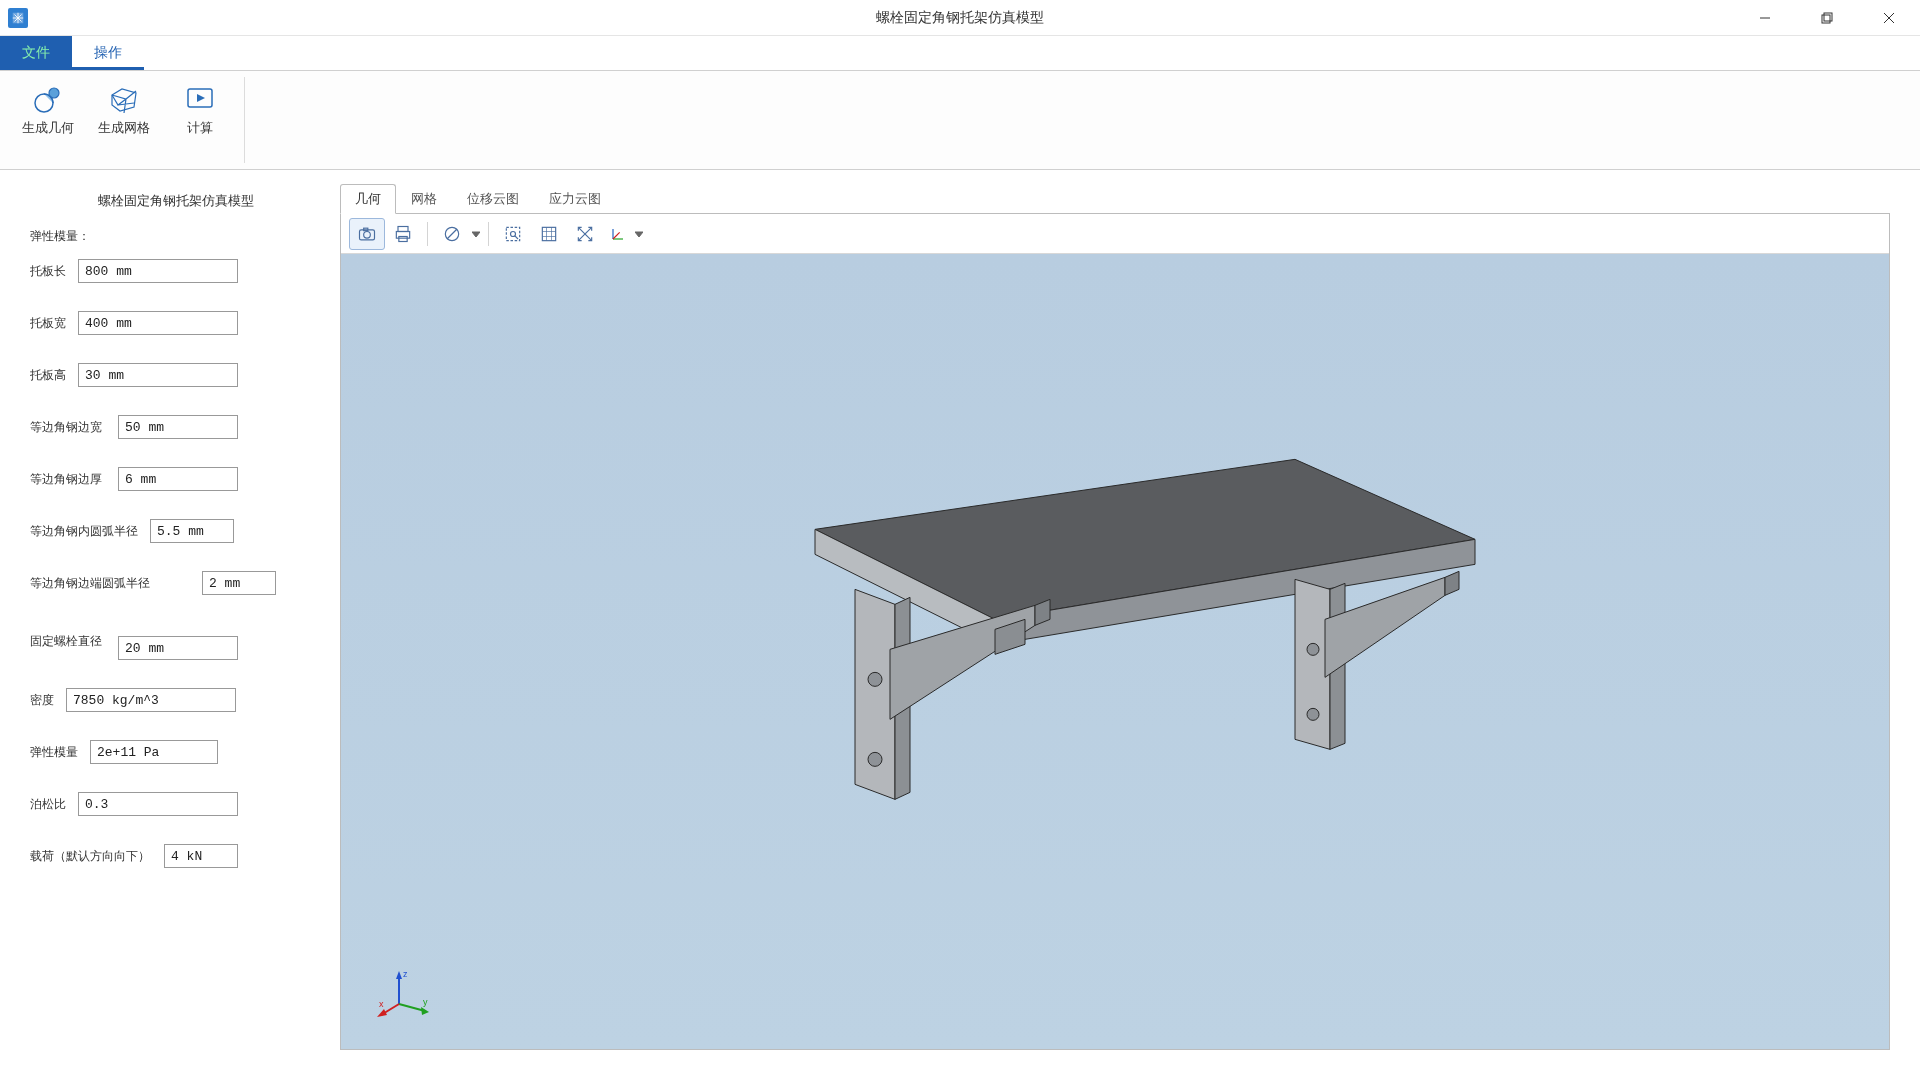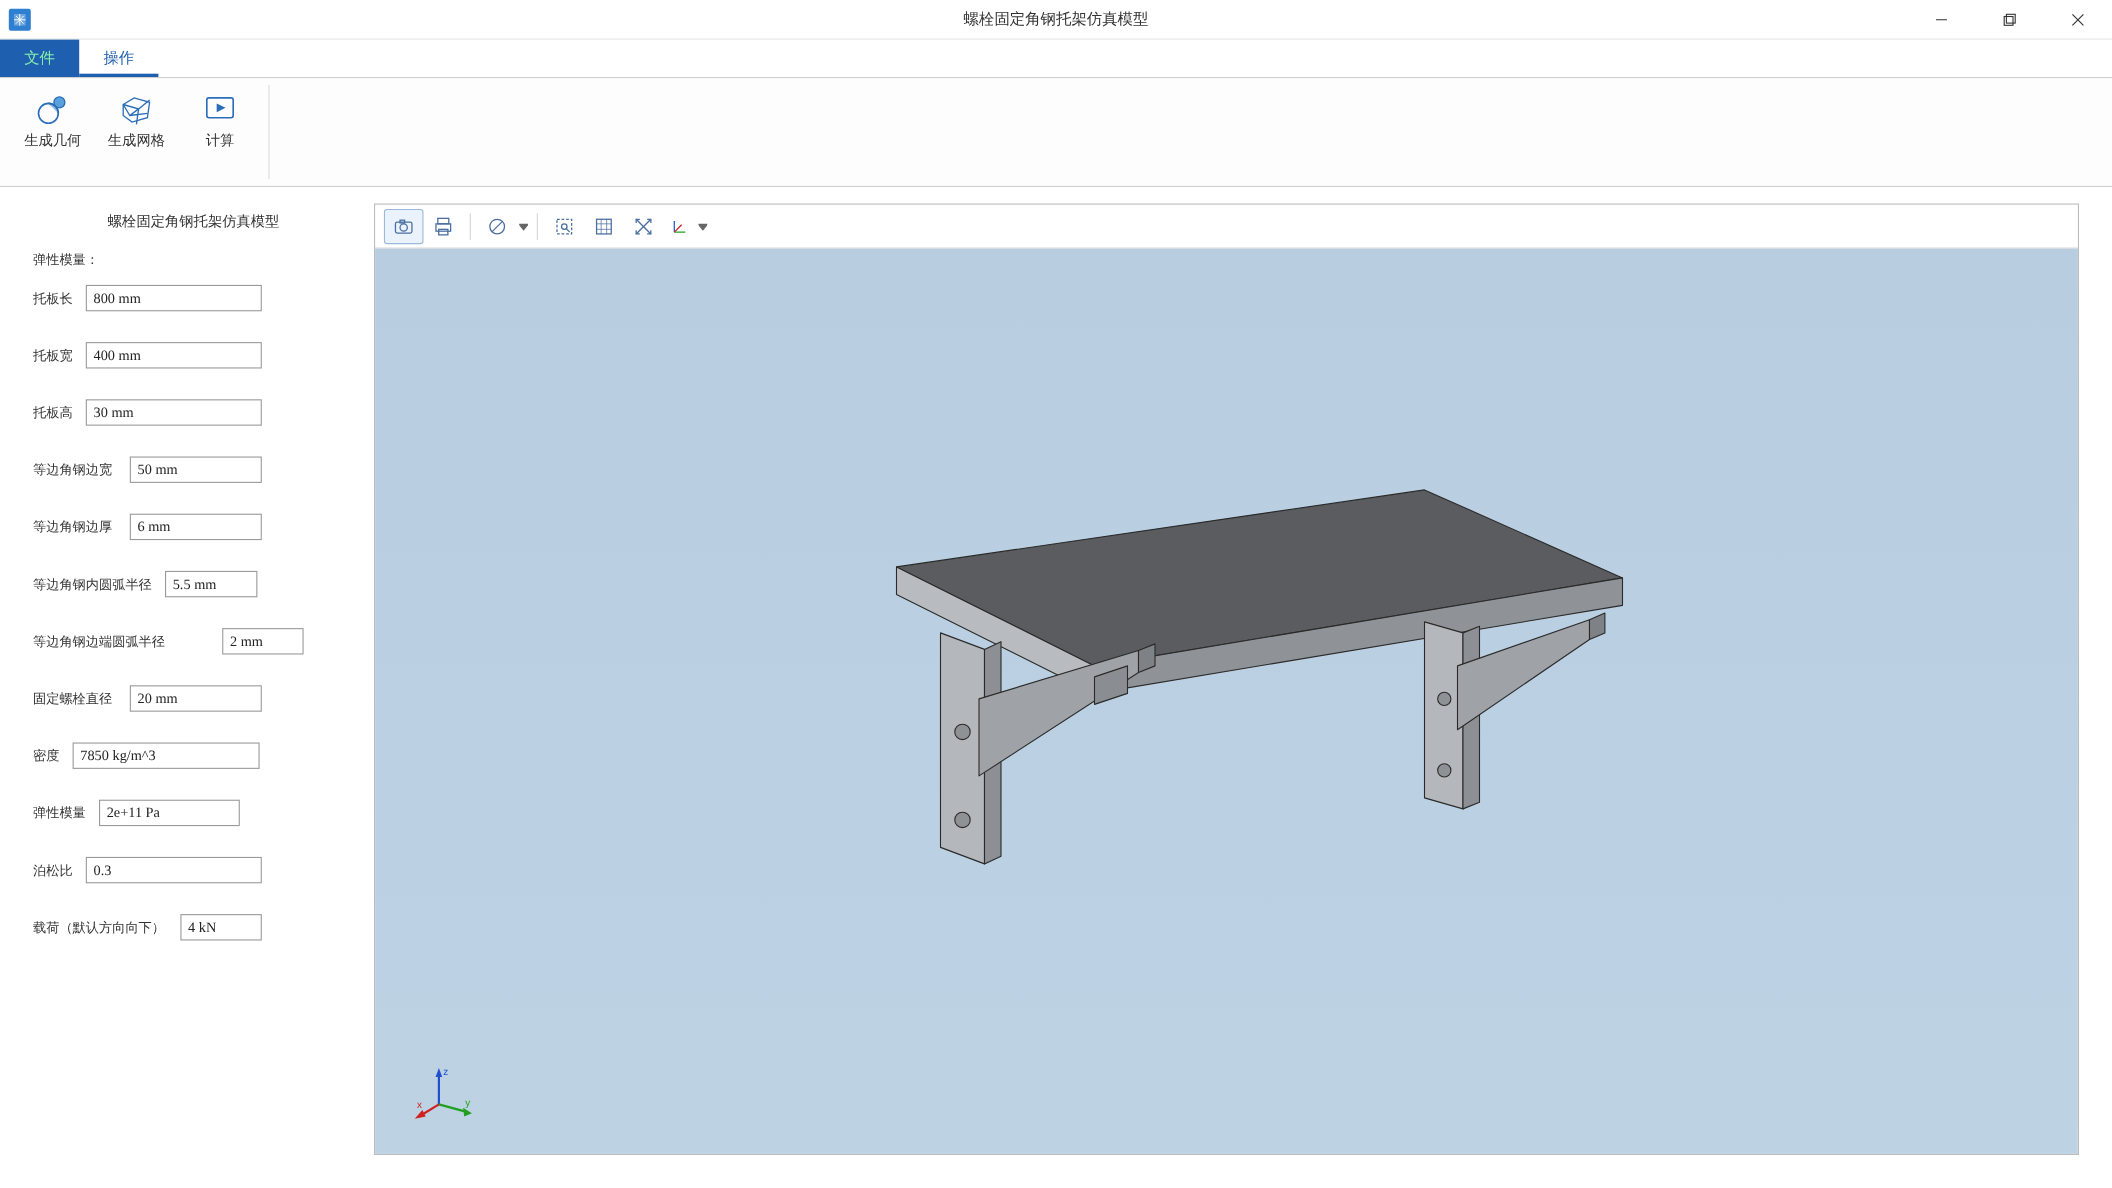--- a/index.html
+++ b/index.html
@@ -29,21 +29,21 @@
 .ribbon-sep { width:1px; background:#dcdcdc; margin-left:6px; }
 
 
 .main { display:flex; height: calc(1080px - 36px - 34px - 100px); }
 .sidebar { width: 340px; padding: 22px 18px 10px 30px; }
 .panel-title { text-align:center; font-size:13px; color:#333; margin-bottom:18px;}
 .section-label { font-size:12px; color:#333; margin-bottom:14px; }
 .param-row { display:flex; align-items:center; margin-bottom:28px; }
 .param-row .plabel { width: 130px; font-size:12px; color:#333; }
 .param-row.short .plabel { width: 48px; }
-.param-row input { height:24px; border:1px solid #999; padding:2px 6px; font-family: Liberation Serif, serif; font-size:13px; color:#222; width: 130px;}
+.param-row input { height:24px; border:1px solid #999; padding:2px 6px; font-family: Liberation Mono, monospace; font-size:13px; color:#222; width: 130px;}
 .param-row .med { width: 84px;}
 
 .viewer { flex:1; padding: 16px 30px 30px 0; display:flex; flex-direction:column; }
 .view-tabs { height: 28px; display:flex; align-items:flex-end; }
 .vtab { padding: 5px 14px; font-size:13px; color:#333; border:1px solid transparent; position:relative; }
 .vtab.active { border:1px solid #bcbcbc; border-bottom:1px solid #fff; background:#fff; border-radius:3px 3px 0 0; z-index:2;}
 .vtab:not(.active){ color:#555;}
 .view-frame { flex:1; border:1px solid #bcbcbc; background:#fff; margin-top:-1px; display:flex; flex-direction:column; }
 .view-toolbar { height:40px; border-bottom:1px solid #d8d8d8; display:flex; align-items:center; padding: 0 8px; gap:0; }
 .vtool { width:36px; height:32px; display:flex; align-items:center; justify-content:center; border:1px solid transparent; border-radius:3px;}
@@ -161,41 +161,47 @@
     <div class="param-row">
         <div class="plabel" style="width:120px">等边角钢内圆弧半径</div>
         <input class="med" value="5.5 mm" style="">
       </div>
     <div class="param-row">
         <div class="plabel" style="width:132px">等边角钢边端圆弧半径</div>
         <input style="width: 74px; margin-left: 40px;" value="2 mm">
       </div>
     <div class="param-row">
         <div class="plabel" style="width:88px">固定螺栓直径</div>
-        <input style="width: 120px;" value="20 mm">
+        <input style="width: 120px; margin-top: 13px;" value="20 mm">
       </div>
     <div class="param-row short">
         <div class="plabel" style="width:36px">密度</div>
         <input style="width: 170px;" value="7850 kg/m^3">
       </div>
     <div class="param-row">
         <div class="plabel" style="width:60px">弹性模量</div>
         <input style="width: 128px;" value="2e+11 Pa">
       </div>
     <div class="param-row">
         <div class="plabel" style="width:48px">泊松比</div>
         <input style="width: 160px;" value="0.3">
       </div>
     <div class="param-row">
         <div class="plabel" style="width:134px">载荷（默认方向向下）</div>
         <input style="width: 74px;" value="4 kN">
       </div>
   </div>
 
   <div class="viewer">
+    <div class="view-tabs">
+      <div class="vtab active">几何</div>
+      <div class="vtab">网格</div>
+      <div class="vtab">位移云图</div>
+      <div class="vtab">应力云图</div>
+    </div>
     <div class="view-frame">
       <div class="view-toolbar">
         <div class="vtool sel">
             <svg viewBox="0 0 24 24">
               <rect x="3" y="7" width="18" height="12" rx="2"></rect>
               <circle cx="12" cy="13" r="4"></circle>
               <rect x="8" y="5" width="5" height="3"></rect>
             </svg>
           </div>
         <div class="vtool">

